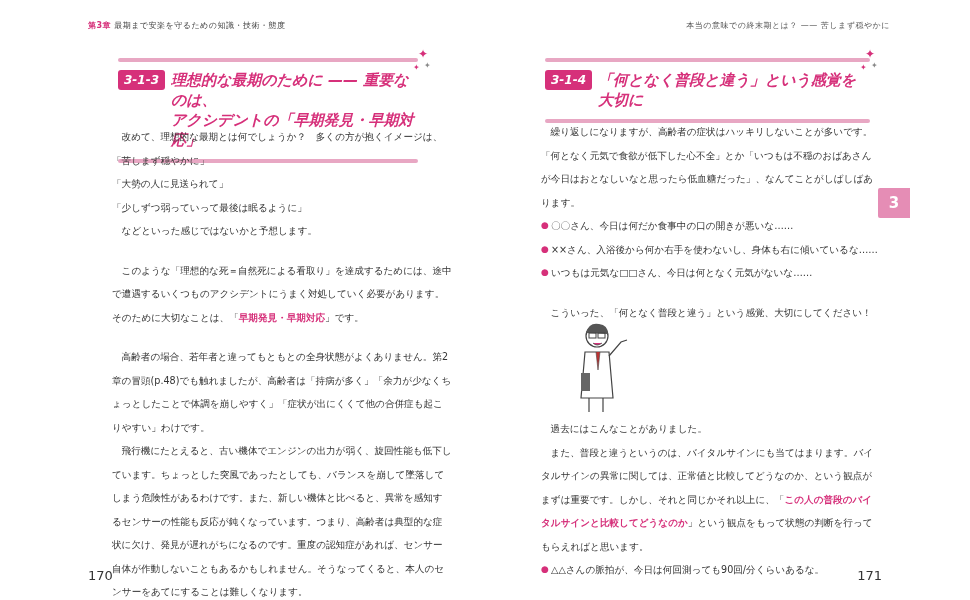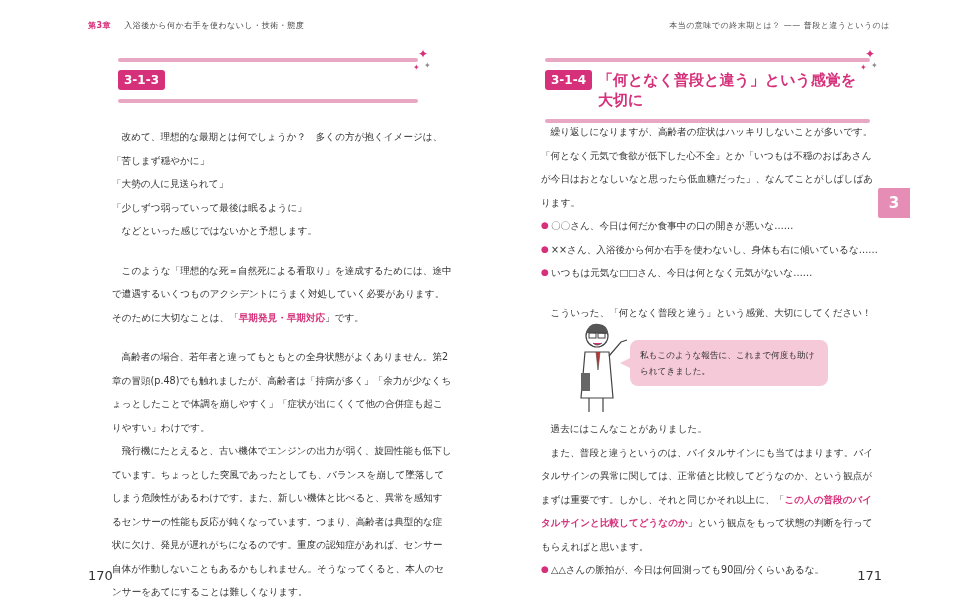--- a/index.html
+++ b/index.html
@@ -7,27 +7,27 @@
     width: 970px; height: 600px; position: relative; overflow: hidden;
     background: #ffffff;
     font-family: "DejaVu Sans", sans-serif;
     color: #333333;
   }
   .page { position: absolute; top: 0; height: 600px; }
   .page.left { left: 0; width: 485px; }
   .page.right { left: 485px; width: 485px; }
 
   .running-head { position: absolute; top: 20px; font-size: 8px; color: #444; letter-spacing: 0.5px; white-space: nowrap; }
-  .running-head .chap { color: #d6307a; font-weight: bold; margin-right: 10px; }
+  .running-head .chap { color: #d6307a; font-weight: bold; }
   .left .running-head { left: 88px; }
   .right .running-head { right: 80px; color: #555; }
 
   .section-head { position: absolute; }
   .rule { height: 4px; background: #e8a7c3; border-radius: 2px; }
-  .sec-title { display: flex; align-items: flex-start; margin: 8px 0 9px 0; }
+  .sec-title { display: flex; align-items: flex-start; margin: 8px 0 9px 0; font-style: italic; }
   .sec-badge {
     background: #d6307a; color: #fff; font-weight: bold; font-size: 12px;
     padding: 2px 6px; border-radius: 3px; margin-right: 6px; line-height: 16px; white-space: nowrap;
   }
   .sec-text { color: #d6307a; font-weight: bold; font-size: 15px; line-height: 20px; }
   .sparkle { position: absolute; color: #d6307a; font-size: 12px; line-height: 12px; }
   .sparkle.small { font-size: 8px; color: #d6307a; }
   .sparkle.grey { font-size: 8px; color: #888; }
 
   .body-text { position: absolute; font-size: 9.6px; line-height: 23.5px; color: #333; }
@@ -59,27 +59,31 @@
     border-top: 5px solid transparent; border-bottom: 5px solid transparent;
     border-right: 10px solid #f6c9d9;
   }
 </style>
 </head>
 <body>
 
 <div class="page left">
   <div class="running-head">
     <span class="chap">第3章</span>
-    <span>入浴後から何か右手を使わないし・技術・態度</span>
+    <span>最期まで安楽を守るための知識・技術・態度</span>
   </div>
 
   <div class="section-head" style="left:118px; top:58px; width:300px;">
     <div class="rule"></div>
     <div class="sec-title">
       <span class="sec-badge">3-1-3</span>
+      <div class="sec-text">
+        <div>理想的な最期のために —— 重要なのは、</div>
+        <div>アクシデントの「早期発見・早期対応」</div>
+      </div>
     </div>
     <div class="rule"></div>
   </div>
   <span class="sparkle" style="left:418px; top:48px;">✦</span>
   <span class="sparkle small" style="left:413px; top:62px;">✦</span>
   <span class="sparkle grey" style="left:424px; top:60px;">✦</span>
 
   <div class="body-text" style="left:112px; top:125px; width:340px;">
     <p class="p indent">改めて、理想的な最期とは何でしょうか？　多くの方が抱くイメージは、</p>
     <p class="p">「苦しまず穏やかに」</p>
@@ -91,21 +95,21 @@
     <div class="gap"></div>
     <p class="p indent">高齢者の場合、若年者と違ってもともとの全身状態がよくありません。第2章の冒頭(p.48)でも触れましたが、高齢者は「持病が多く」「余力が少なくちょっとしたことで体調を崩しやすく」「症状が出にくくて他の合併症も起こりやすい」わけです。</p>
     <p class="p indent">飛行機にたとえると、古い機体でエンジンの出力が弱く、旋回性能も低下しています。ちょっとした突風であったとしても、バランスを崩して墜落してしまう危険性があるわけです。また、新しい機体と比べると、異常を感知するセンサーの性能も反応が鈍くなっています。つまり、高齢者は典型的な症状に欠け、発見が遅れがちになるのです。重度の認知症があれば、センサー自体が作動しないこともあるかもしれません。そうなってくると、本人のセンサーをあてにすることは難しくなります。</p>
 
   </div>
 
   <div class="page-num">170</div>
 </div>
 
 <div class="page right">
-  <div class="running-head">本当の意味での終末期とは？ —— 普段と違うというのは</div>
+  <div class="running-head">本当の意味での終末期とは？ —— 苦しまず穏やかに</div>
 
   <div class="section-head" style="left:60px; top:58px; width:325px;">
     <div class="rule"></div>
     <div class="sec-title">
       <span class="sec-badge">3-1-4</span>
       <div class="sec-text">「何となく普段と違う」という感覚を大切に</div>
     </div>
     <div class="rule"></div>
   </div>
   <span class="sparkle" style="left:380px; top:48px;">✦</span>
@@ -136,21 +140,20 @@
     <rect x="14" y="15" width="7" height="5" fill="none" stroke="#444" stroke-width="1"></rect>
     <rect x="23" y="15" width="7" height="5" fill="none" stroke="#444" stroke-width="1"></rect>
     <path d="M18 25 Q22 29 27 25" fill="#d6307a" stroke="#444" stroke-width="0.8"></path>
     <path d="M10 34 L34 34 L38 80 L6 80 Z" fill="#fff" stroke="#444" stroke-width="1.2"></path>
     <path d="M21 34 L23 52 L25 34" fill="#b33" stroke="#444" stroke-width="0.6"></path>
     <path d="M34 38 L46 24 L52 22" fill="none" stroke="#444" stroke-width="1.2"></path>
     <rect x="6" y="55" width="9" height="18" fill="#666"></rect>
     <line x1="14" y1="80" x2="14" y2="94" stroke="#444" stroke-width="1.2"></line>
     <line x1="28" y1="80" x2="28" y2="94" stroke="#444" stroke-width="1.2"></line>
   </svg>
-  <div class="bubble" style="left:145px;">私もこのような報告に、これまで何度も助けられてきました。</div>
 
   <div class="body-text" style="left:56px; top:417px; width:340px;">
     <p class="p indent">過去にはこんなことがありました。</p>
     <p class="p indent"><span>また、普段と違うというのは、バイタルサインにも当てはまります。バイタルサインの異常に関しては、正常値と比較してどうなのか、という観点がまずは重要です。しかし、それと同じかそれ以上に、「</span><span class="hl">この人の普段のバイタルサインと比較してどうなのか</span><span>」という観点をもって状態の判断を行ってもらえればと思います。</span></p>
     <div class="bullet">
         <span class="dot">●</span>
         <span>△△さんの脈拍が、今日は何回測っても90回/分くらいあるな。</span>
       </div>
   </div>
 

